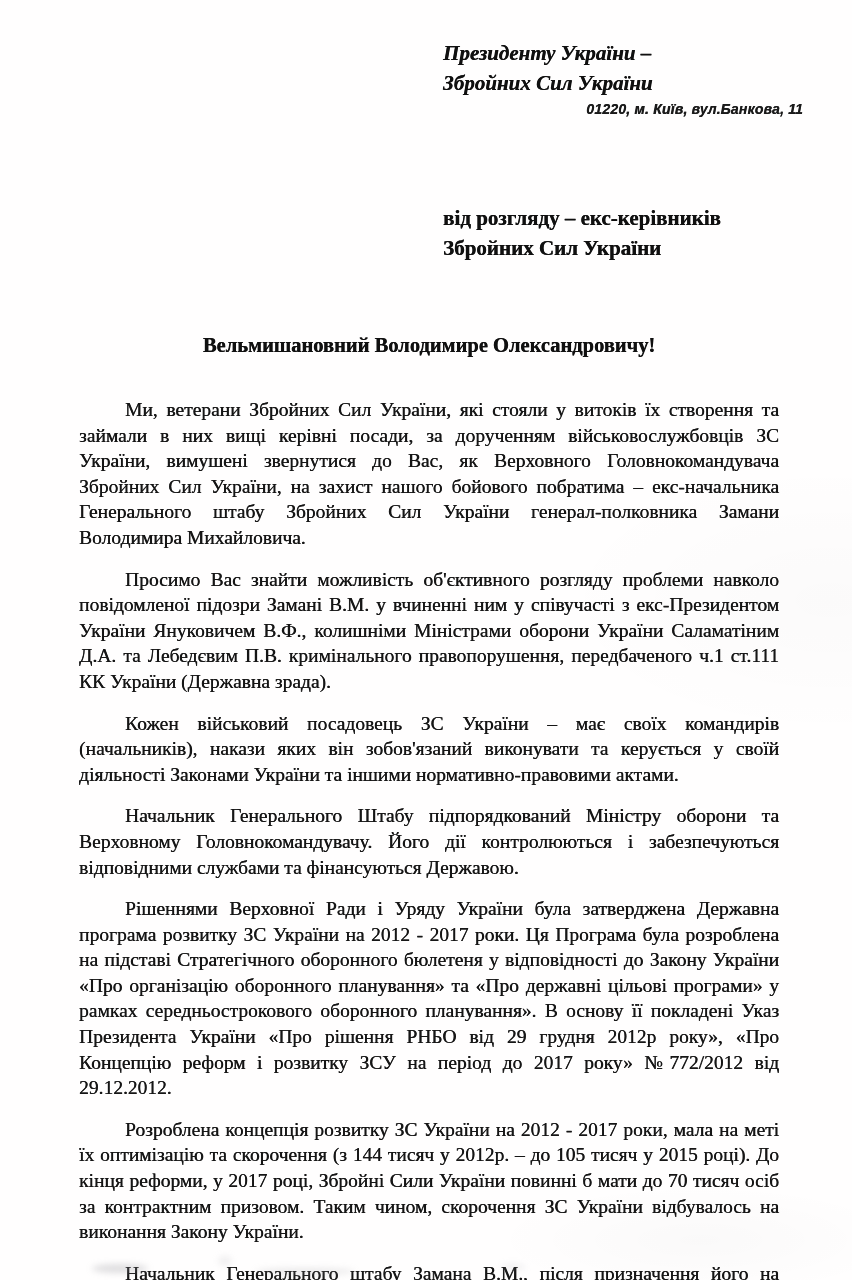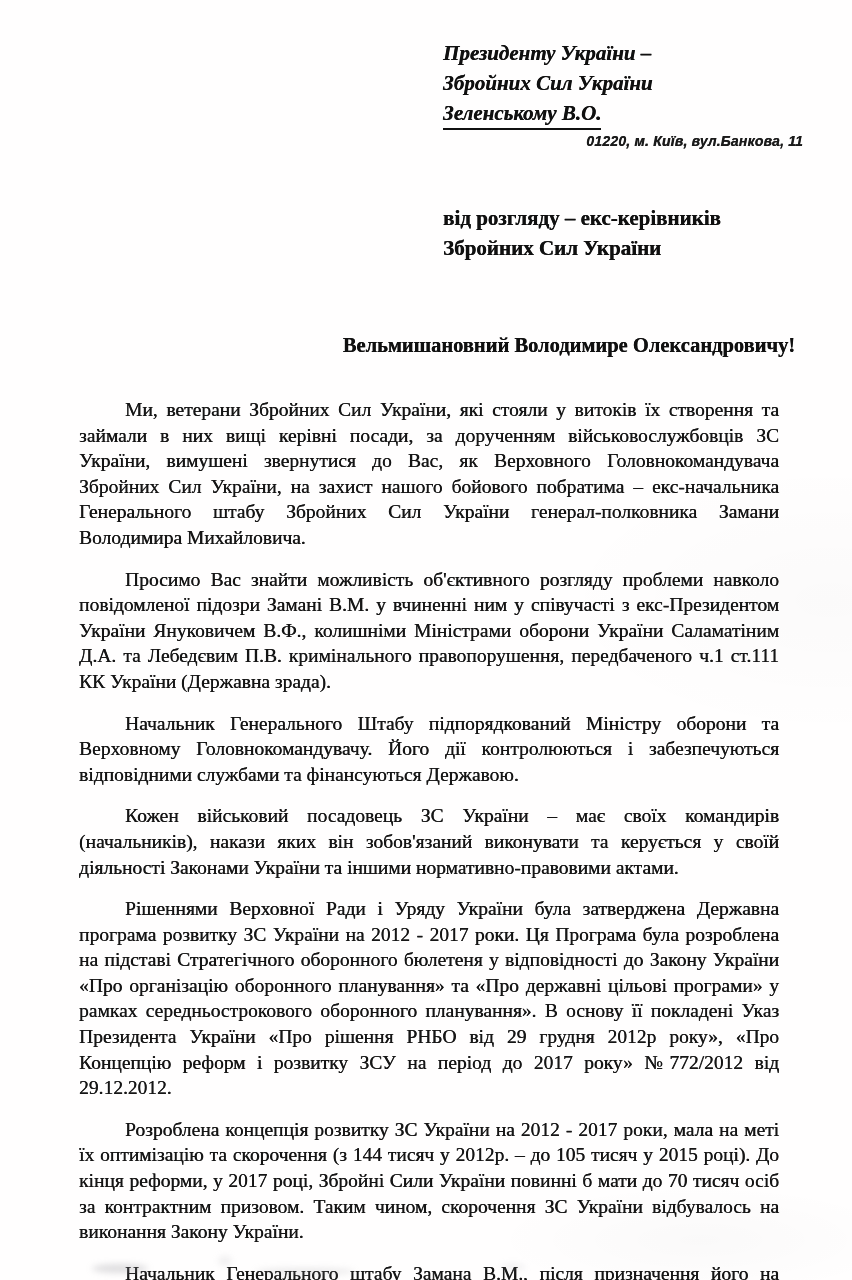--- a/index.html
+++ b/index.html
@@ -61,21 +61,21 @@
     line-height: 30px;
     font-weight: 700;
     color: #101010;
   }
 
   .salutation {
     position: absolute;
     left: 63px;
     top: 334px;
     width: 732px;
-    text-align: right;
+    text-align: center;
     font-size: 20.5px;
     font-weight: 700;
     color: #101010;
   }
 
   .body-text {
     position: absolute;
     left: 63px;
     top: 381px;
     width: 732px;
@@ -103,36 +103,35 @@
   .smudge-4 { left: 218px; top: 1256px; width: 14px; height: 10px; background: rgba(170,170,175,0.18); }
 </style>
 </head>
 <body>
 
 <div class="page">
 
   <div class="recipient-block ink">
     <div>Президенту України –</div>
     <div>Збройних Сил України</div>
-    <div><span class="recipient-name">Зеленському В.О.</span></div>
     <div class="recipient-address">01220, м. Київ, вул.Банкова, 11</div>
   </div>
 
   <div class="sender-block ink">
     <div>від розгляду – екс-керівників</div>
     <div>Збройних Сил України</div>
   </div>
 
   <div class="salutation ink">Вельмишановний Володимире Олександровичу!</div>
 
   <div class="body-text ink">
     <p>Ми, ветерани Збройних Сил України, які стояли у витоків їх створення та займали в них вищі керівні посади, за дорученням військовослужбовців ЗС України, вимушені звернутися до Вас, як Верховного Головнокомандувача Збройних Сил України, на захист нашого бойового побратима – екс-начальника Генерального штабу Збройних Сил України генерал-полковника Замани Володимира Михайловича.</p>
     <p>Просимо Вас знайти можливість об'єктивного розгляду проблеми навколо повідомленої підозри Замані В.М.  у вчиненні ним у співучасті з екс-Президентом України Януковичем В.Ф., колишніми Міністрами оборони України Саламатіним Д.А. та Лебедєвим П.В. кримінального правопорушення, передбаченого ч.1 ст.111 КК України (Державна зрада).</p>
+    <p>Кожен військовий посадовець ЗС України – має своїх командирів (начальників), накази яких він зобов'язаний виконувати та керується у своїй діяльності  Законами України та іншими нормативно-правовими актами.</p>
     <p>Начальник Генерального Штабу підпорядкований Міністру оборони та Верховному Головнокомандувачу. Його дії контролюються  і забезпечуються відповідними службами та фінансуються Державою.</p>
-    <p>Кожен військовий посадовець ЗС України – має своїх командирів (начальників), накази яких він зобов'язаний виконувати та керується у своїй діяльності  Законами України та іншими нормативно-правовими актами.</p>
     <p>Рішеннями Верховної Ради і Уряду України була затверджена Державна програма розвитку ЗС України на 2012 - 2017 роки. Ця Програма була розроблена на підставі Стратегічного оборонного бюлетеня у відповідності до Закону України «Про організацію оборонного планування» та «Про державні цільові програми» у рамках середньострокового оборонного планування». В основу її покладені Указ Президента України «Про рішення РНБО від 29 грудня 2012р року», «Про Концепцію реформ і розвитку ЗСУ на період до 2017 року» №772/2012 від 29.12.2012.</p>
     <p>Розроблена концепція розвитку ЗС України на 2012 - 2017 роки,  мала на меті їх оптимізацію та скорочення (з 144 тисяч у 2012р. – до 105 тисяч у 2015 році). До кінця реформи, у 2017 році, Збройні Сили України повинні б мати до 70 тисяч осіб за контрактним призовом. Таким чином, скорочення ЗС України відбувалось на виконання Закону України.</p>
     <p>Начальник Генерального штабу Замана В.М., після призначення його на посаду 18.02.2012, не міг порушити Закон України, мусив діяти на вимогу</p>
   </div>
 
   <div class="smudge smudge-1"></div>
   <div class="smudge smudge-2"></div>
   <div class="smudge smudge-3"></div>
   <div class="smudge smudge-4"></div>
 

